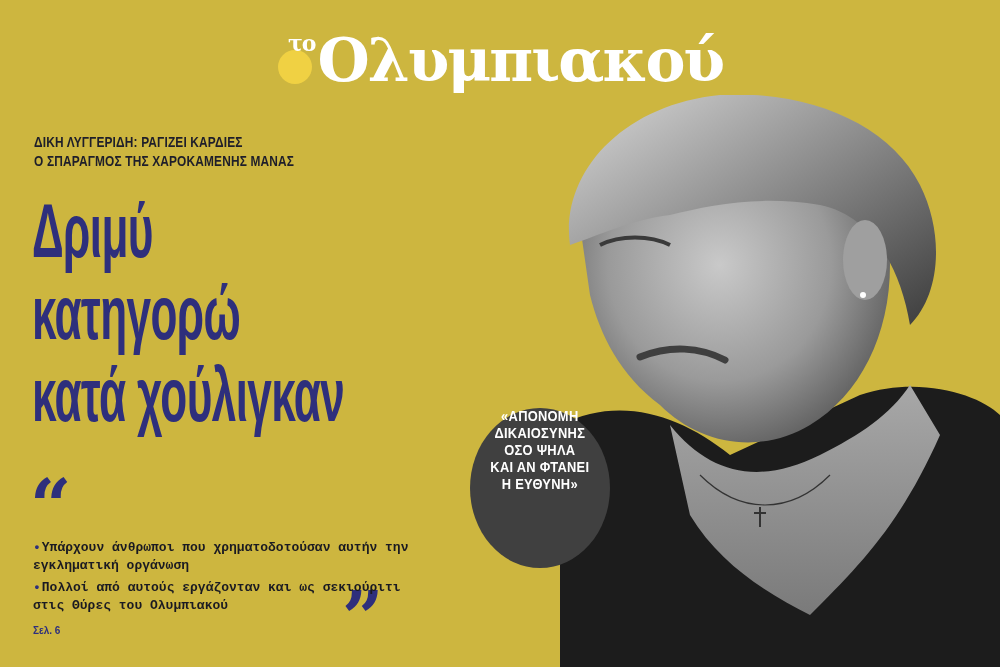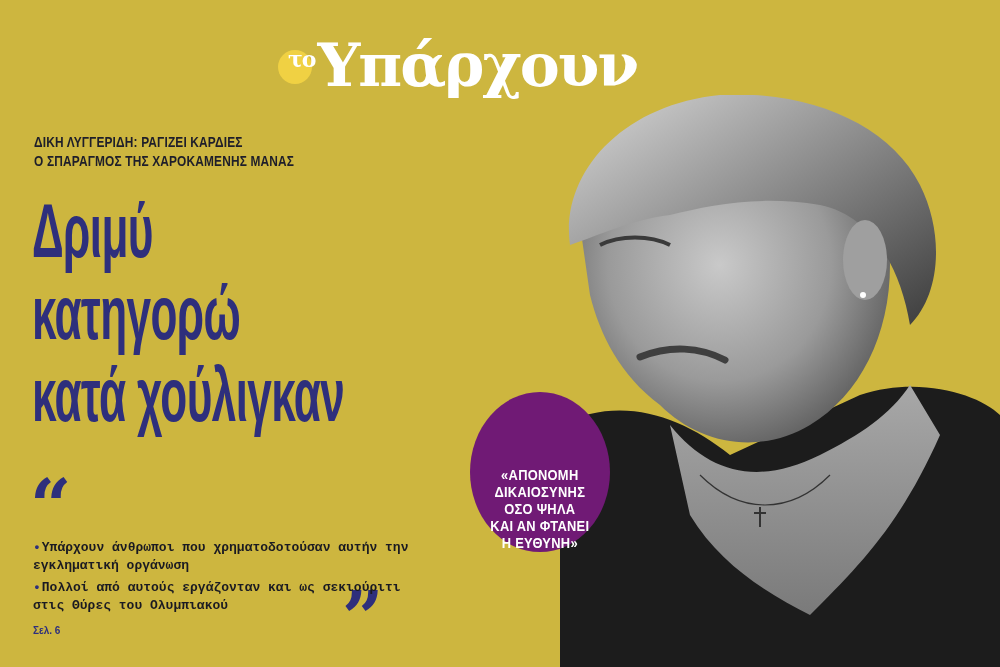--- a/index.html
+++ b/index.html
@@ -7,21 +7,21 @@
     body {
       background: #cdb63f;
       position: relative;
       font-family: "Liberation Sans", sans-serif;
     }
     .cover { position: absolute; inset: 0; background: #cdb63f; overflow: hidden; }
 
     
     .masthead {
       position: absolute; left: 268px; top: 30px; height: 70px;
-      display: flex; align-items: center;
+      display: flex; align-items: flex-start;
     }
     .masthead .article-dot {
       position: absolute; left: 10px; top: 20px;
       width: 34px; height: 34px; border-radius: 50%;
       background: #f0d143;
     }
     .masthead .article {
       position: relative; z-index: 2;
       font-family: "DejaVu Serif", serif; font-weight: bold;
       font-size: 22px; color: #ffffff; margin-left: 20px; margin-bottom: 12px;
@@ -81,42 +81,42 @@
     }
 
     
     .photo {
       position: absolute; left: 560px; top: 95px; width: 440px; height: 572px;
     }
     .photo svg { width: 100%; height: 100%; display: block; }
 
     
     .pull-quote {
-      position: absolute; left: 470px; top: 392px; width: 140px; height: 160px;
+      position: absolute; left: 470px; top: 408px; width: 140px; height: 160px;
       border-radius: 50%;
-      background: #701a75;
-      display: flex; align-items: flex-end; justify-content: center;
+      background: #404040;
+      display: flex; align-items: flex-start; justify-content: center;
       text-align: center;
     }
     .pull-quote-text {
       color: #ffffff; font-family: "Liberation Sans", sans-serif; font-weight: bold;
       font-size: 14px; line-height: 17px; letter-spacing: 0.3px;
       transform: scaleX(0.92);
     }
     .pull-quote-text div { white-space: nowrap; }
   </style>
 </head>
 <body>
 
 <div class="cover">
 
   <div class="masthead">
     <span class="article-dot"></span>
     <span class="article">το</span>
-    <span class="title">Υπάρχουν</span>
+    <span class="title">Ολυμπιακού</span>
   </div>
 
   <div class="kicker">
     <div>ΔΙΚΗ ΛΥΓΓΕΡΙΔΗ: ΡΑΓΙΖΕΙ ΚΑΡΔΙΕΣ</div>
     <div>Ο ΣΠΑΡΑΓΜΟΣ ΤΗΣ ΧΑΡΟΚΑΜΕΝΗΣ ΜΑΝΑΣ</div>
   </div>
 
   <div class="headline">
     <div>Δριμύ</div>
     <div>κατηγορώ</div>

